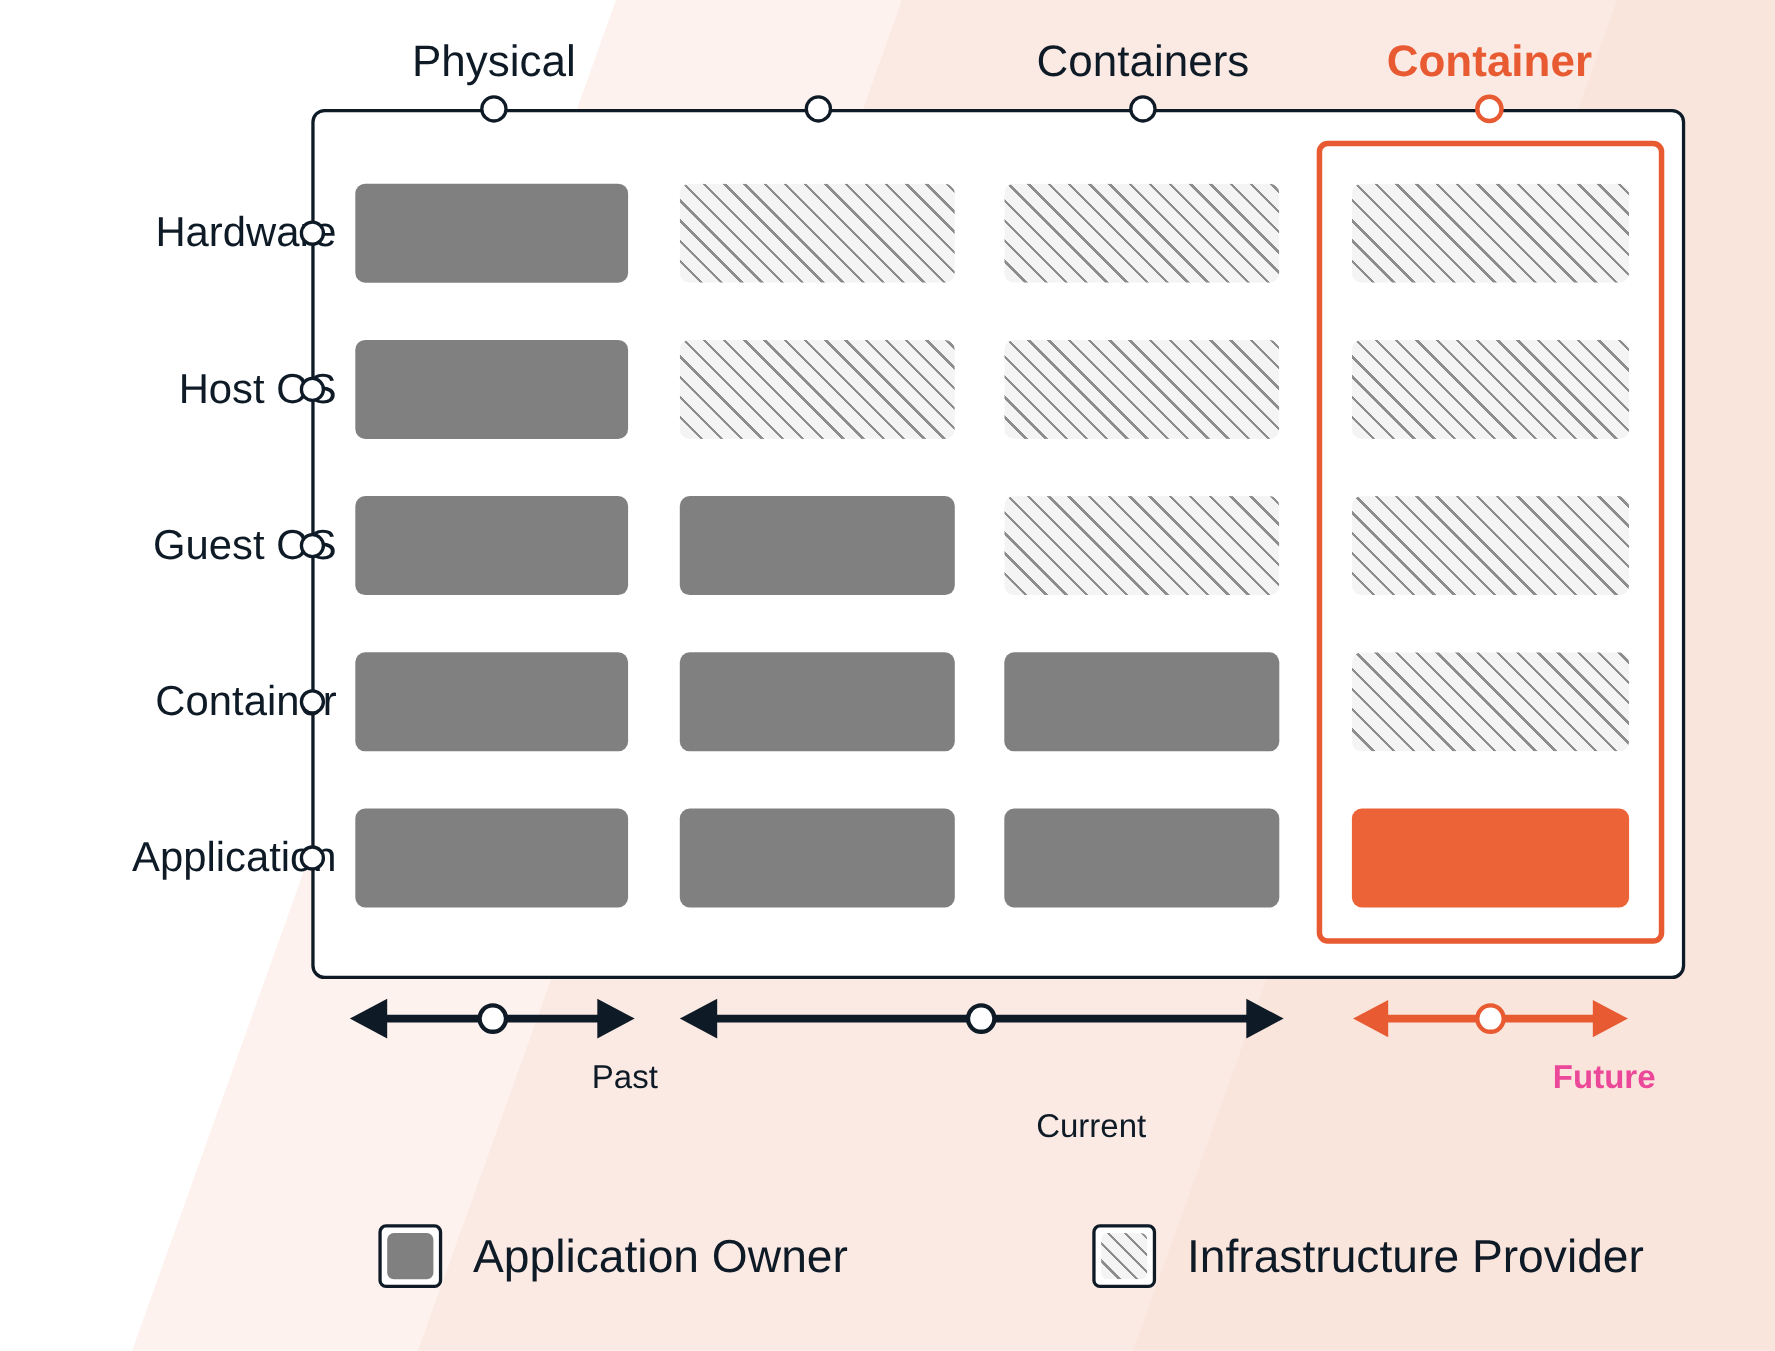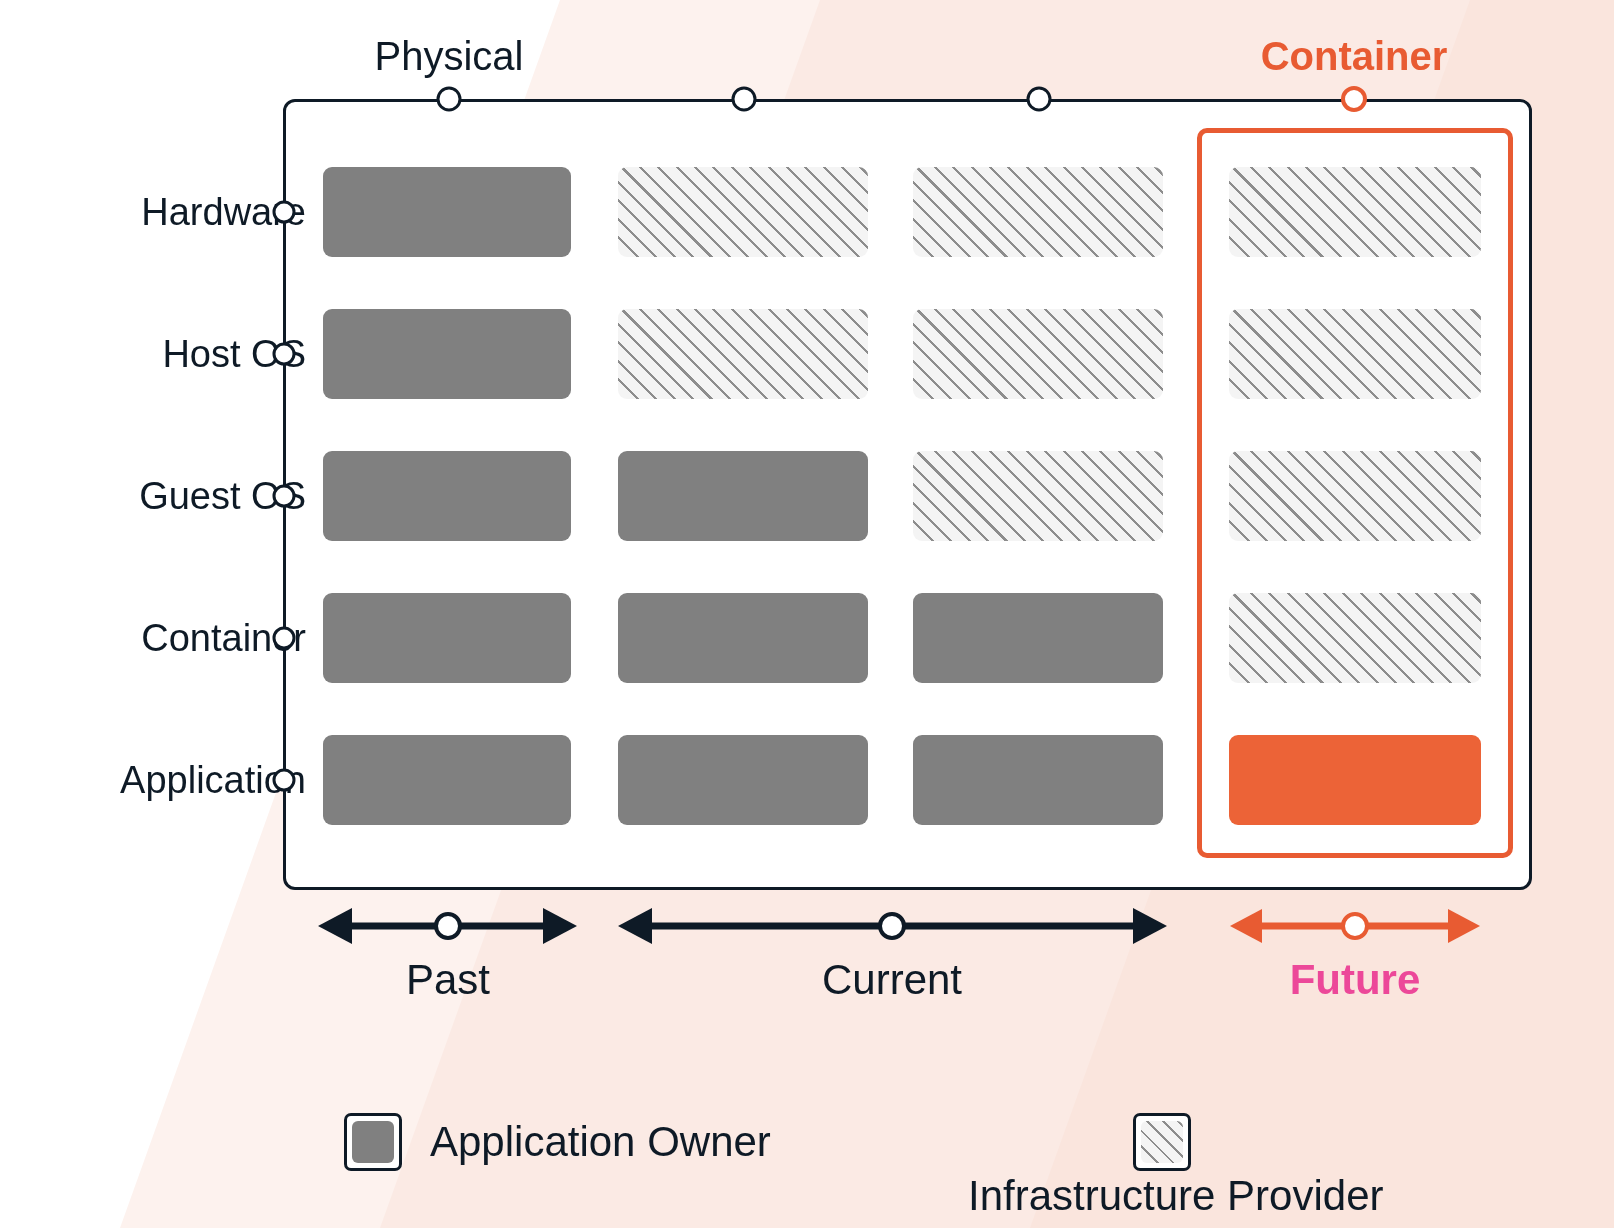--- a/index.html
+++ b/index.html
@@ -70,23 +70,23 @@
   .cell.provider{
     background:#F4F4F4;
     background-image:repeating-linear-gradient(
         45deg,
         #8d8d8d 0px, #8d8d8d 2.2px,
         rgba(0,0,0,0) 2.2px, rgba(0,0,0,0) 13px);
   }
   .cell.accent{background:#EC6337;}
   .arrow-label{
     position:absolute;
-    font-size:42px;line-height:50px;
+    font-size:30px;line-height:50px;
     color:#0E1A26;
-    text-align:center;white-space:nowrap;
+    text-align:right;white-space:nowrap;
     z-index:6;
   }
   .arrow-label.accent{font-weight:bold;color:#ec4899;}
 
   
   .legend-item{position:absolute;display:flex;align-items:center;z-index:6;}
   .legend-box{
     width:58px;height:58px;
     border:3px solid #0E1A26;
     border-radius:7px;
@@ -123,20 +123,23 @@
     <svg width="1614" height="1228" viewBox="0 0 1614 1228">
       <polygon points="560,0 1614,0 1614,1228 120,1228" fill="#FDF2EE"></polygon>
       <polygon points="820,0 1614,0 1614,1228 380,1228" fill="#FBEAE4"></polygon>
       <polygon points="1470,0 1614,0 1614,1228 1030,1228" fill="#FAE5DD"></polygon>
     </svg>
   </div>
 
   <div class="col-head" style="left:299px;width:300px;">
     <span>Physical</span>
   </div>
+  <div class="col-head" style="left:889px;width:300px;">
+    <span>Containers</span>
+  </div>
   <div class="col-head accent" style="left:1204px;width:300px;color:#E85B32;">
     <span>Container</span>
   </div>
 
   <div class="panel"></div>
 
   <div class="highlight-frame"></div>
 
   <div class="row-label" style="top:190px;">
     <span>Hardware</span>
@@ -213,34 +216,34 @@
       <line x1="1254" y1="30" x2="1456" y2="30" stroke="#E85B32" stroke-width="7"></line>
       <polygon points="1230,30 1262,13 1262,47" fill="#E85B32"></polygon>
       <polygon points="1480,30 1448,13 1448,47" fill="#E85B32"></polygon>
       <circle cx="1355" cy="30" r="12" fill="#ffffff" stroke="#E85B32" stroke-width="4"></circle>
     </g>
   </svg>
 
   <div class="arrow-label" style="left:298px;top:955px;width:300px;">
     <span>Past</span>
   </div>
-  <div class="arrow-label" style="left:742px;top:955px;width:300px;">
+  <div class="arrow-label" style="left:742px;top:1000px;width:300px;">
     <span>Current</span>
   </div>
   <div class="arrow-label accent" style="left:1205px;top:955px;width:300px;">
     <span>Future</span>
   </div>
 
   <div class="legend-item" style="left:316px;top:1113px;padding-left:28px;">
     <span class="legend-box">
       <span class="legend-swatch owner"></span>
     </span>
     <span class="legend-text">Application Owner</span>
   </div>
 
-  <div class="legend-item" style="left:940px;top:1113px;flex-direction:column;">
+  <div class="legend-item" style="left:993px;top:1113px;">
     <span class="legend-box">
       <span class="legend-swatch provider"></span>
     </span>
     <span class="legend-text">Infrastructure Provider</span>
   </div>
 
 </div>
 
 </body></html>

